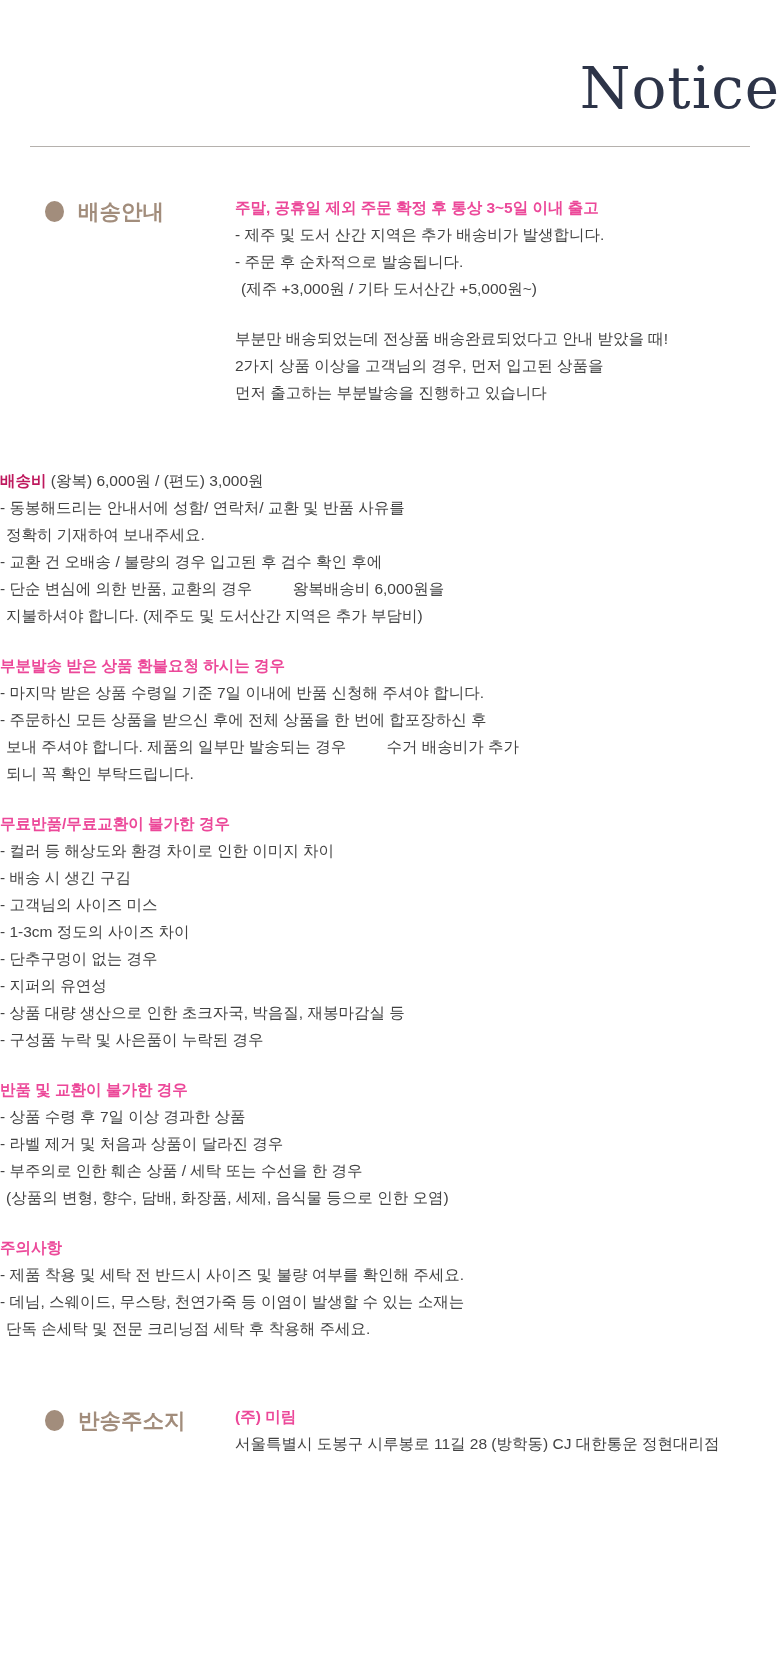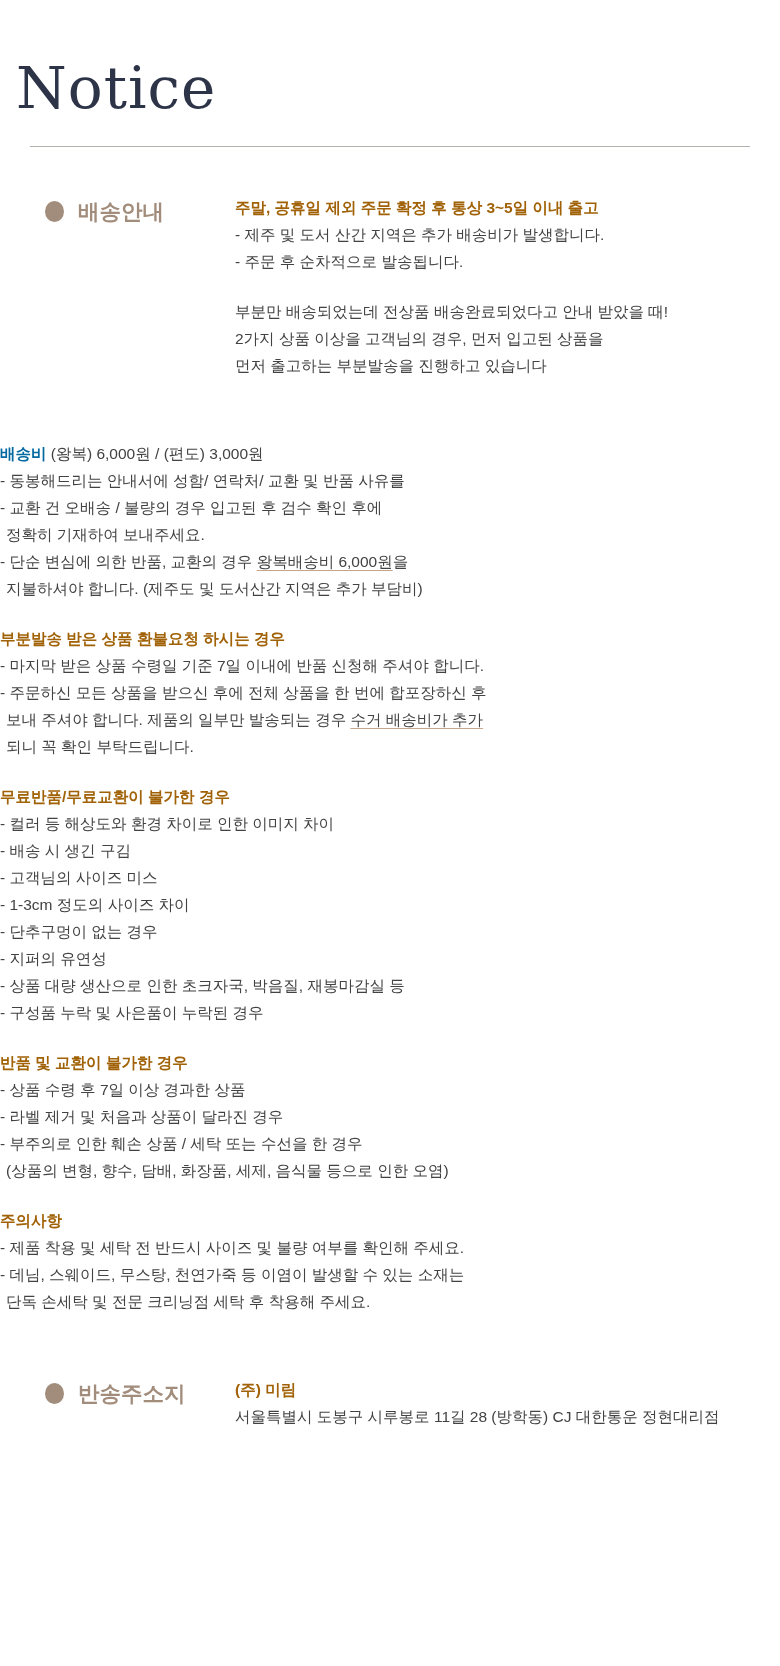--- a/index.html
+++ b/index.html
@@ -5,22 +5,22 @@
   html, body { margin: 0; padding: 0; }
   body {
     width: 780px;
     height: 1666px;
     background: #ffffff;
     font-family: "Liberation Sans", sans-serif;
     overflow: hidden;
   }
   .page { padding-top: 46px; }
   .title {
-    margin: 8px 0 24px 16px;
-    text-align: left;
+    margin: 8px 0 24px 8px;
+    text-align: right;
     font-family: "DejaVu Serif", serif;
     font-weight: 400;
     font-size: 58px;
     letter-spacing: 1px;
     color: #2d3448;
   }
   .divider {
     border: none;
     border-top: 1.5px solid #b5b1ad;
     margin: 0 30px 46px 30px;
@@ -48,58 +48,59 @@
     margin-right: 8px;
   }
   .section-content { flex: 1; padding-top: 1px; }
   .line {
     margin: 0;
     font-size: 15.5px;
     line-height: 27px;
     color: #424242;
   }
   .line.indent { padding-left: 6px; }
-  .line.subhead { color: #a16207; font-weight: bold; }
+  .line.subhead { color: #ec4899; font-weight: bold; }
   .gap { height: 23px; }
   .underline {
-    text-decoration: underline;
     text-decoration-color: #c6a58c;
     text-underline-offset: 3px;
+    margin-left: 36px;
   }
-  .brown { color: #0369a1; font-weight: bold; }
+  .brown { color: #be185d; font-weight: bold; }
 </style>
 </head>
 <body>
 
 <div class="page">
   <h1 class="title">Notice</h1>
   <hr class="divider">
   <div>
   <section class="section">
     <div class="section-label">
       <span class="bullet"></span>
       <span>배송안내</span>
     </div>
     <div class="section-content">
           <p class="line subhead"><span>주말, 공휴일 제외 주문 확정 후 통상 3~5일 이내 출고</span></p>
           <p class="line"><span>- 제주 및 도서 산간 지역은 추가 배송비가 발생합니다.</span></p>
           <p class="line"><span>- 주문 후 순차적으로 발송됩니다.</span></p>
+          <p class="line indent"><span>(제주 +3,000원 / 기타 도서산간 +5,000원~)</span></p>
           <div class="gap"></div>
           <p class="line"><span>부분만 배송되었는데 전상품 배송완료되었다고 안내 받았을 때!</span></p>
           <p class="line"><span>2가지 상품 이상을 고객님의 경우, 먼저 입고된 상품을</span></p>
           <p class="line"><span>먼저 출고하는 부분발송을 진행하고 있습니다</span></p>
         </div>
   </section>
 
   <section class="section">
     <div class="section-content">
           <p class="line"><span class="brown">배송비</span><span> (왕복) 6,000원 / (편도) 3,000원</span></p>
           <p class="line"><span>- 동봉해드리는 안내서에 성함/ 연락처/ 교환 및 반품 사유를</span></p>
+          <p class="line indent"><span>정확히 기재하여 보내주세요.</span></p>
           <p class="line"><span>- 교환 건 오배송 / 불량의 경우 입고된 후 검수 확인 후에</span></p>
-          <p class="line indent"><span>정확히 기재하여 보내주세요.</span></p>
           <p class="line"><span>- 단순 변심에 의한 반품, 교환의 경우 </span><span class="underline">왕복배송비 6,000원</span><span>을</span></p>
           <p class="line indent"><span>지불하셔야 합니다. (제주도 및 도서산간 지역은 추가 부담비)</span></p>
           <div class="gap"></div>
           <p class="line subhead"><span>부분발송 받은 상품 환불요청 하시는 경우</span></p>
           <p class="line"><span>- 마지막 받은 상품 수령일 기준 7일 이내에 반품 신청해 주셔야 합니다.</span></p>
           <p class="line"><span>- 주문하신 모든 상품을 받으신 후에 전체 상품을 한 번에 합포장하신 후</span></p>
           <p class="line indent"><span>보내 주셔야 합니다. 제품의 일부만 발송되는 경우 </span><span class="underline">수거 배송비가 추가</span></p>
           <p class="line indent"><span>되니 꼭 확인 부탁드립니다.</span></p>
           <div class="gap"></div>
           <p class="line subhead"><span>무료반품/무료교환이 불가한 경우</span></p>

